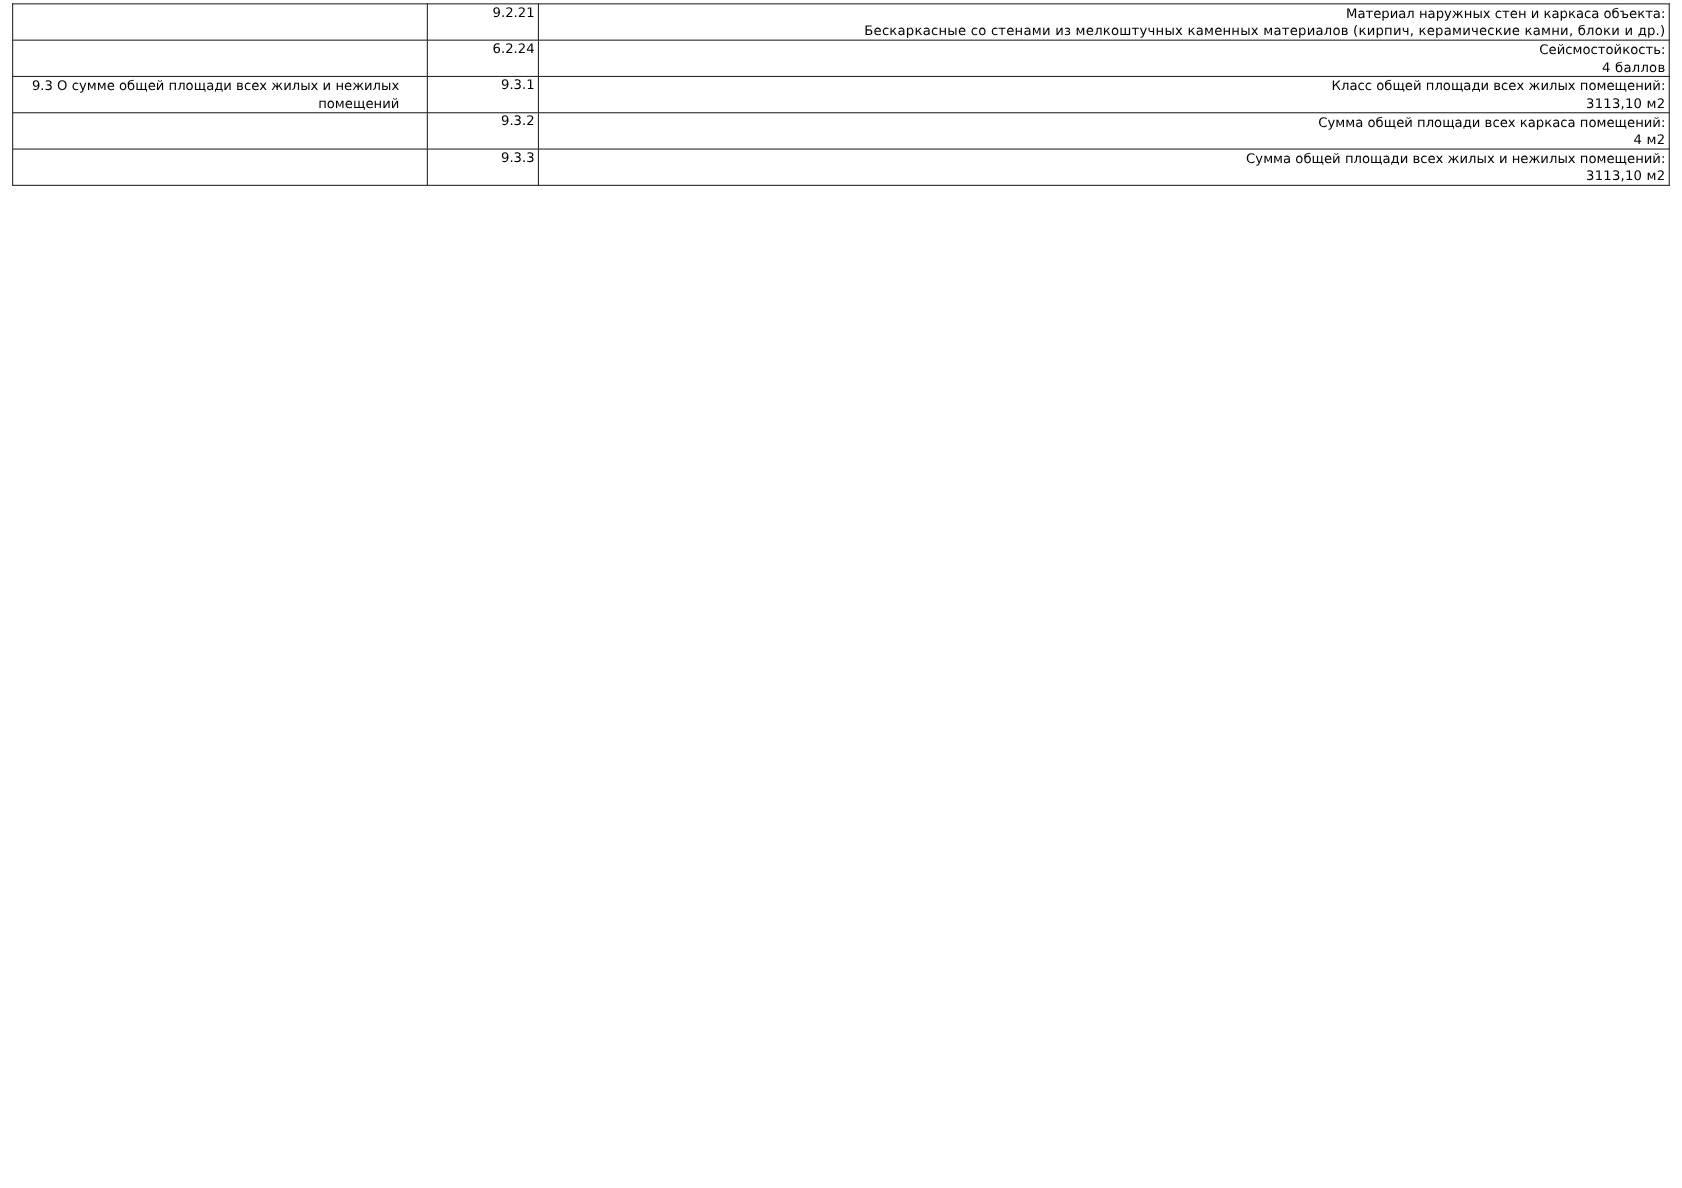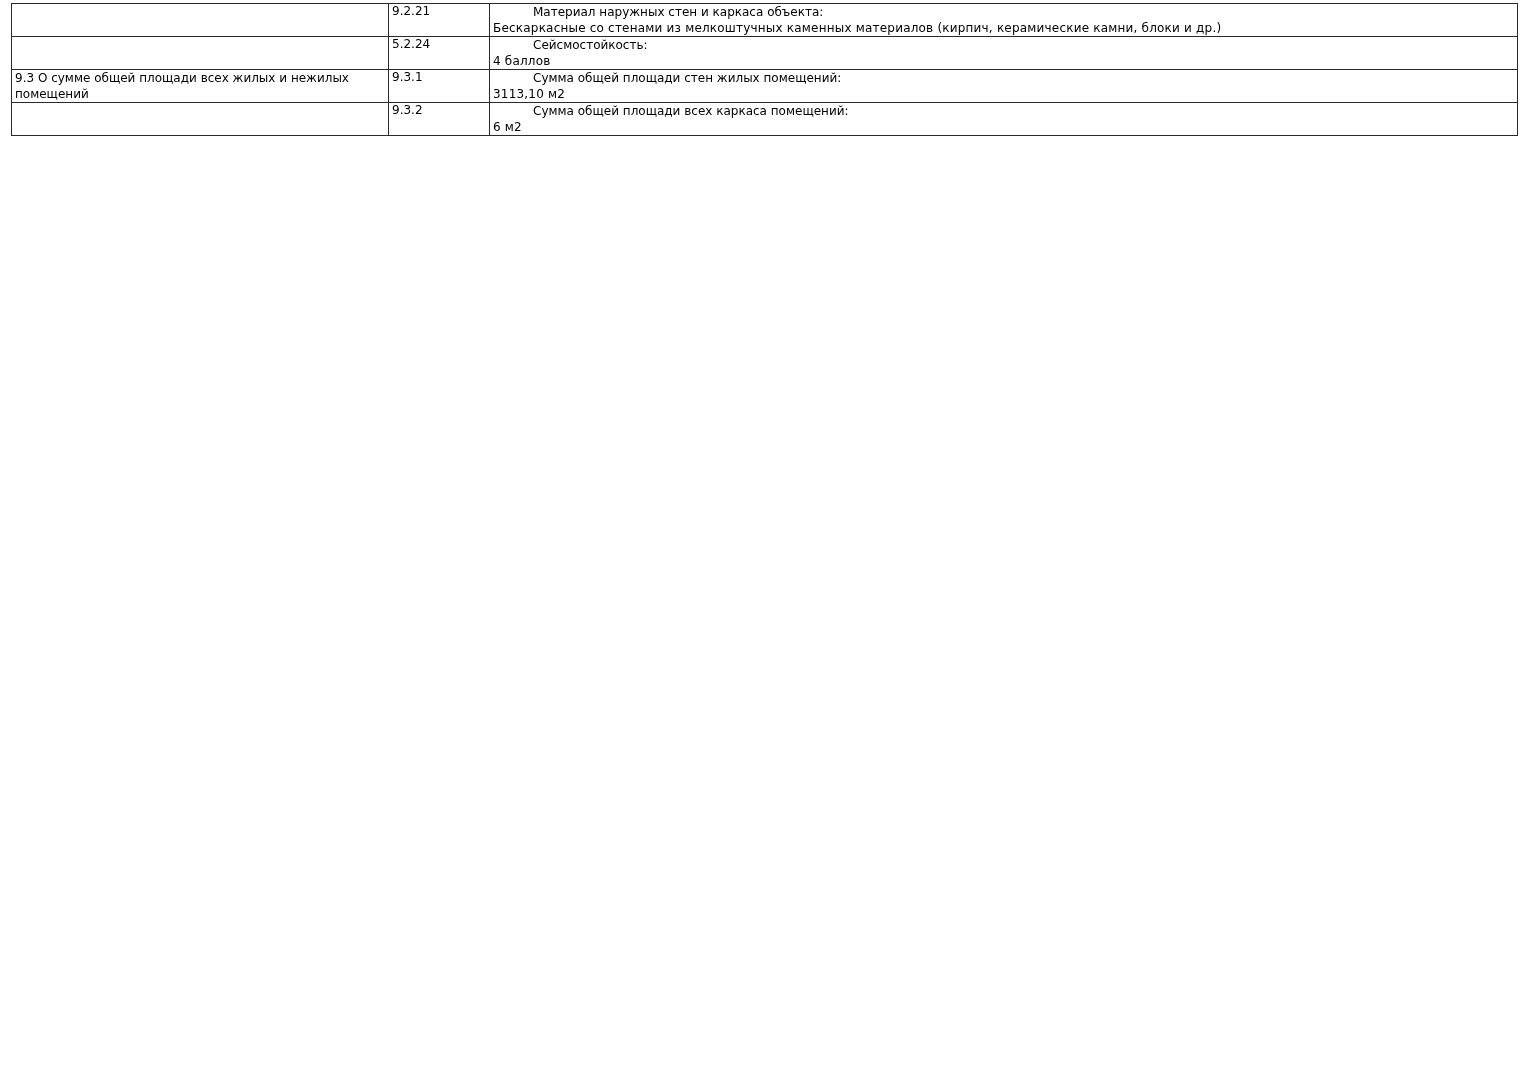--- a/index.html
+++ b/index.html
@@ -14,20 +14,21 @@
   .page {
     position: relative;
     width: 1529px;
     height: 1080px;
     background: #ffffff;
   }
   .table-wrap {
     position: absolute;
     left: 11px;
     top: 3px;
+    text-align: right;
   }
   table.decl-table {
     border-collapse: collapse;
     table-layout: fixed;
     width: 1506px;
   }
   table.decl-table td {
     border: 1.6px solid #2a2a2a;
     vertical-align: top;
     font-size: 12px;
@@ -72,42 +73,52 @@
           <td class="col-code">9.2.21</td>
           <td class="col-content">
             <div class="field-label">Материал наружных стен и каркаса объекта:</div>
             <div class="field-value">Бескаркасные со стенами из мелкоштучных каменных материалов (кирпич, керамические камни, блоки и др.)</div>
           </td>
         </tr>
         <tr>
           <td class="col-section">
             <div class="section-text"></div>
           </td>
-          <td class="col-code">5.2.24</td>
+          <td class="col-code">6.2.24</td>
           <td class="col-content">
             <div class="field-label">Сейсмостойкость:</div>
             <div class="field-value">4 баллов</div>
           </td>
         </tr>
         <tr>
           <td class="col-section">
             <div class="section-text">9.3 О сумме общей площади всех жилых и нежилых помещений</div>
           </td>
           <td class="col-code">9.3.1</td>
           <td class="col-content">
-            <div class="field-label">Сумма общей площади стен жилых помещений:</div>
+            <div class="field-label">Класс общей площади всех жилых помещений:</div>
             <div class="field-value">3113,10 м2</div>
           </td>
         </tr>
         <tr>
           <td class="col-section">
             <div class="section-text"></div>
           </td>
           <td class="col-code">9.3.2</td>
           <td class="col-content">
             <div class="field-label">Сумма общей площади всех каркаса помещений:</div>
-            <div class="field-value">6 м2</div>
+            <div class="field-value">4 м2</div>
+          </td>
+        </tr>
+        <tr>
+          <td class="col-section">
+            <div class="section-text"></div>
+          </td>
+          <td class="col-code">9.3.3</td>
+          <td class="col-content">
+            <div class="field-label">Сумма общей площади всех жилых и нежилых помещений:</div>
+            <div class="field-value">3113,10 м2</div>
           </td>
         </tr>
       </tbody>
     </table>
   </div>
 </div>
 
 </body></html>

